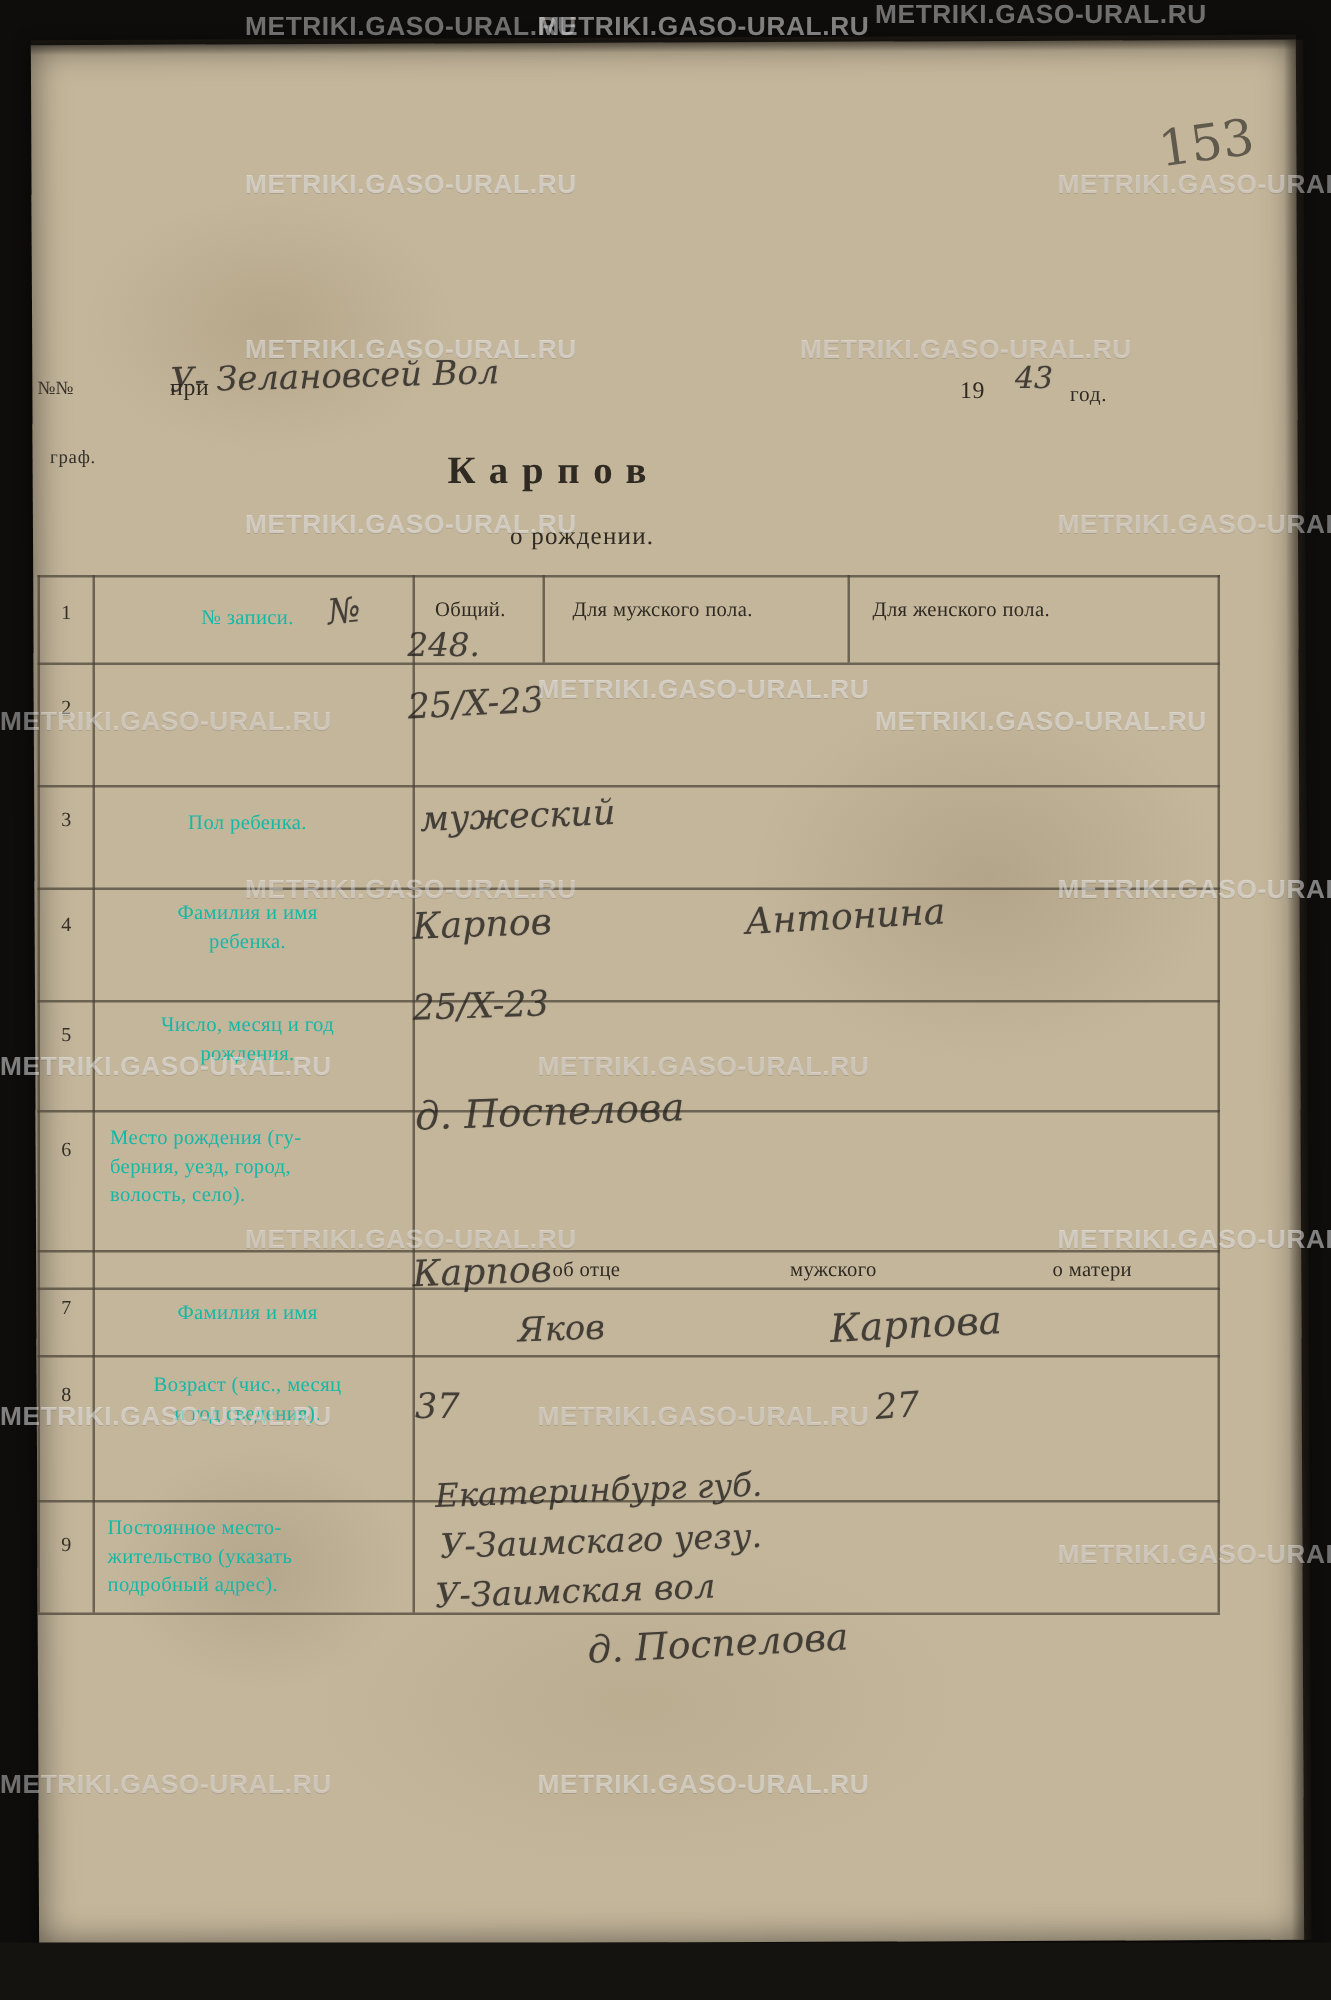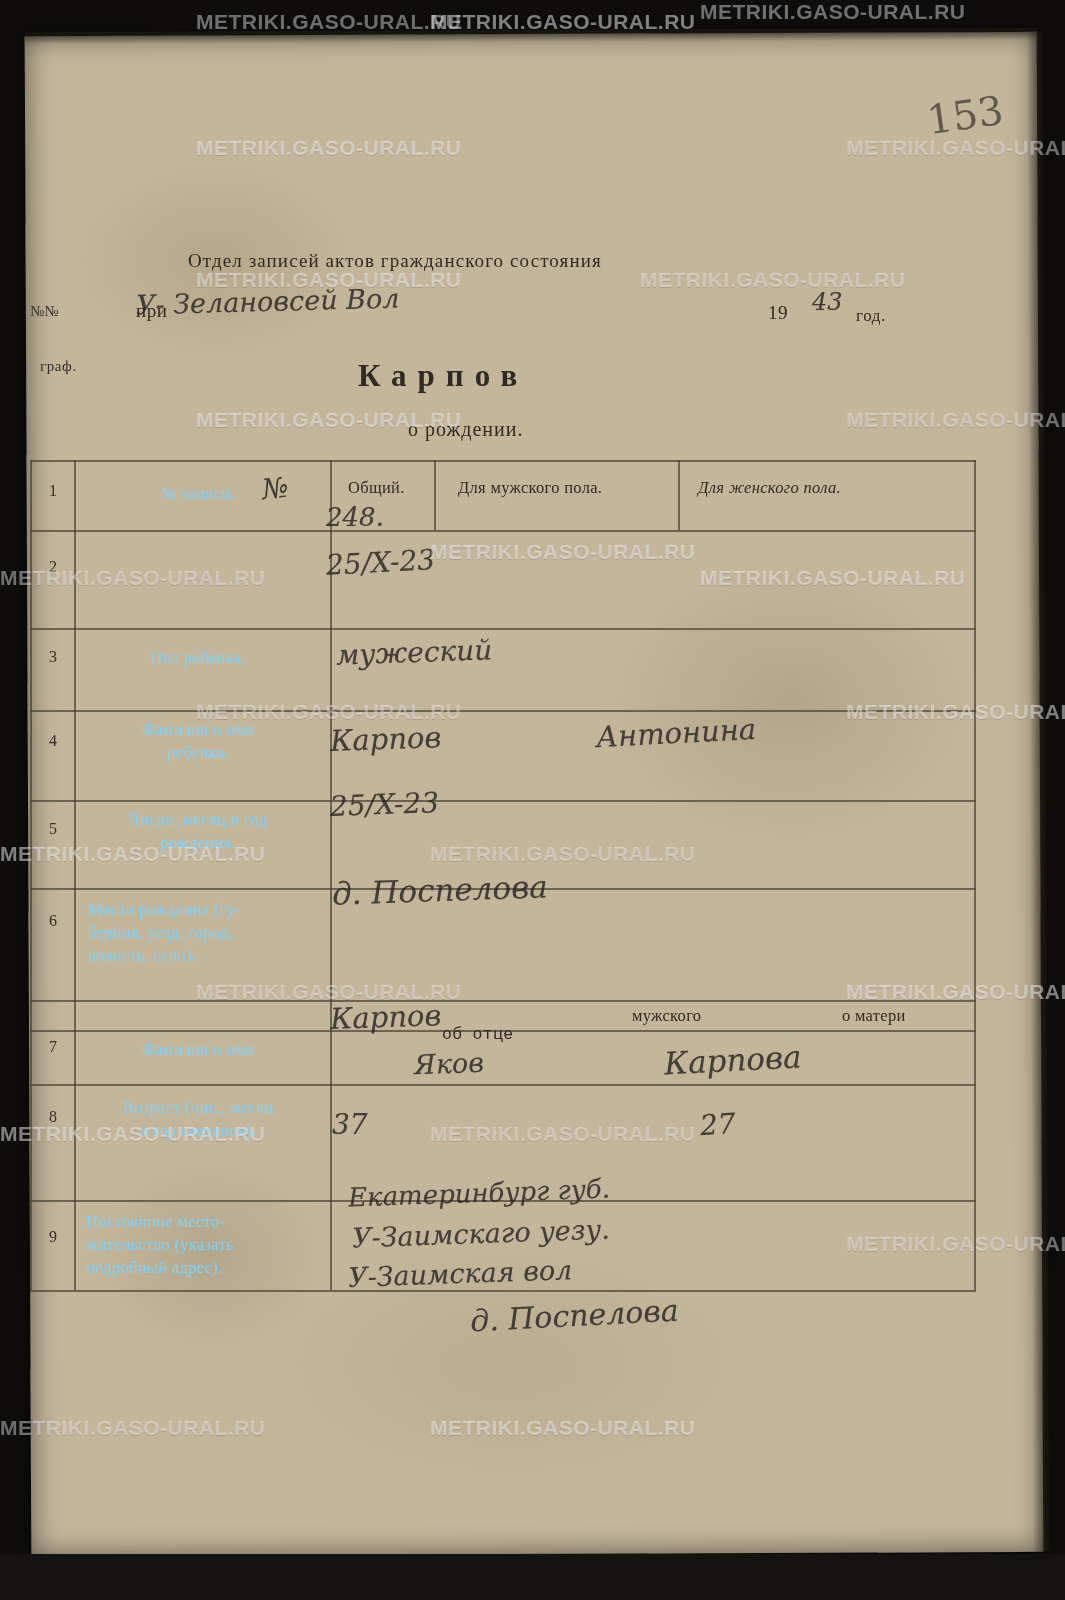--- a/index.html
+++ b/index.html
@@ -129,21 +129,21 @@
     text-align: center;
     font-size: 16px;
     color: #332e26;
   }
   .rowlabel {
     position: absolute;
     width: 240px;
     text-align: center;
     font-size: 16.5px;
     line-height: 23px;
-    color: #7dd3fc;
+    color: #14b8a6;
     letter-spacing: .3px;
   }
   .colhead {
     position: absolute;
     font-size: 16.5px;
     color: #2f2a22;
     letter-spacing: .3px;
   }
 
   
@@ -183,21 +183,20 @@
 
   <div id="paper">
     <div class="stain s1"></div>
     <div class="stain s2"></div>
     <div class="stain s3"></div>
     <div class="stain s4"></div>
   </div>
 
   <div class="pagenum">153</div>
 
-  <div class="printed hdr-office">Отдел записей актов гражданского состояния</div>
   <div class="printed hdr-pri">при</div>
   <div class="hand ink-dark" style="left:136px; top:286px; font-size:27px; transform:rotate(-1.5deg);">У- Зелановсей    Вол</div>
   <div class="printed hdr-19">19</div>
   <div class="hand ink-dark" style="left:812px; top:288px; font-size:24px;">43</div>
   <div class="printed hdr-god">год.</div>
 
   <div class="printed hdr-zapis">Карпов</div>
   <div class="printed hdr-orozh">о рождении.</div>
 
   <div class="printed sidelabel sl-nn">№№</div>
@@ -245,22 +244,22 @@
 волость, село).</div>
     <div class="rowlabel" style="left:48px; top:578px;">Фамилия и имя</div>
     <div class="rowlabel" style="left:48px; top:636px; white-space:pre-line;">Возраст (чис., месяц
 и год сведения).</div>
     <div class="rowlabel" style="left:48px; top:750px; white-space:pre-line; text-align:left; padding-left:8px;">Постоянное место-
 жительство (указать
 подробный адрес).</div>
 
     <div class="colhead" style="left:318px; top:18px;text-align:right;">Общий.</div>
     <div class="colhead" style="left:428px; top:18px;">Для мужского пола.</div>
-    <div class="colhead" style="left:668px; top:18px;font-style:italic;">Для женского пола.</div>
-    <div class="colhead" style="left:412px; top:565px;font-family:Liberation Mono, monospace;">об отце</div>
+    <div class="colhead" style="left:668px; top:18px;">Для женского пола.</div>
+    <div class="colhead" style="left:412px; top:546px;">об отце</div>
     <div class="colhead" style="left:602px; top:546px;">мужского</div>
     <div class="colhead" style="left:812px; top:546px;">о матери</div>
   </div>
 
   <div class="hand ink-dark" style="left:262px; top:472px; font-size:28px; transform:rotate(-6deg);">№</div>
   <div class="hand ink-dark" style="left:326px; top:502px; font-size:26px;">248.</div>
 
   <div class="hand ink-dark" style="left:326px; top:546px; font-size:28px; transform:rotate(-3deg);">25/X-23</div>
 
   <div class="hand ink-dark" style="left:336px; top:636px; font-size:28px; transform:rotate(-2deg);">мужеский</div>

